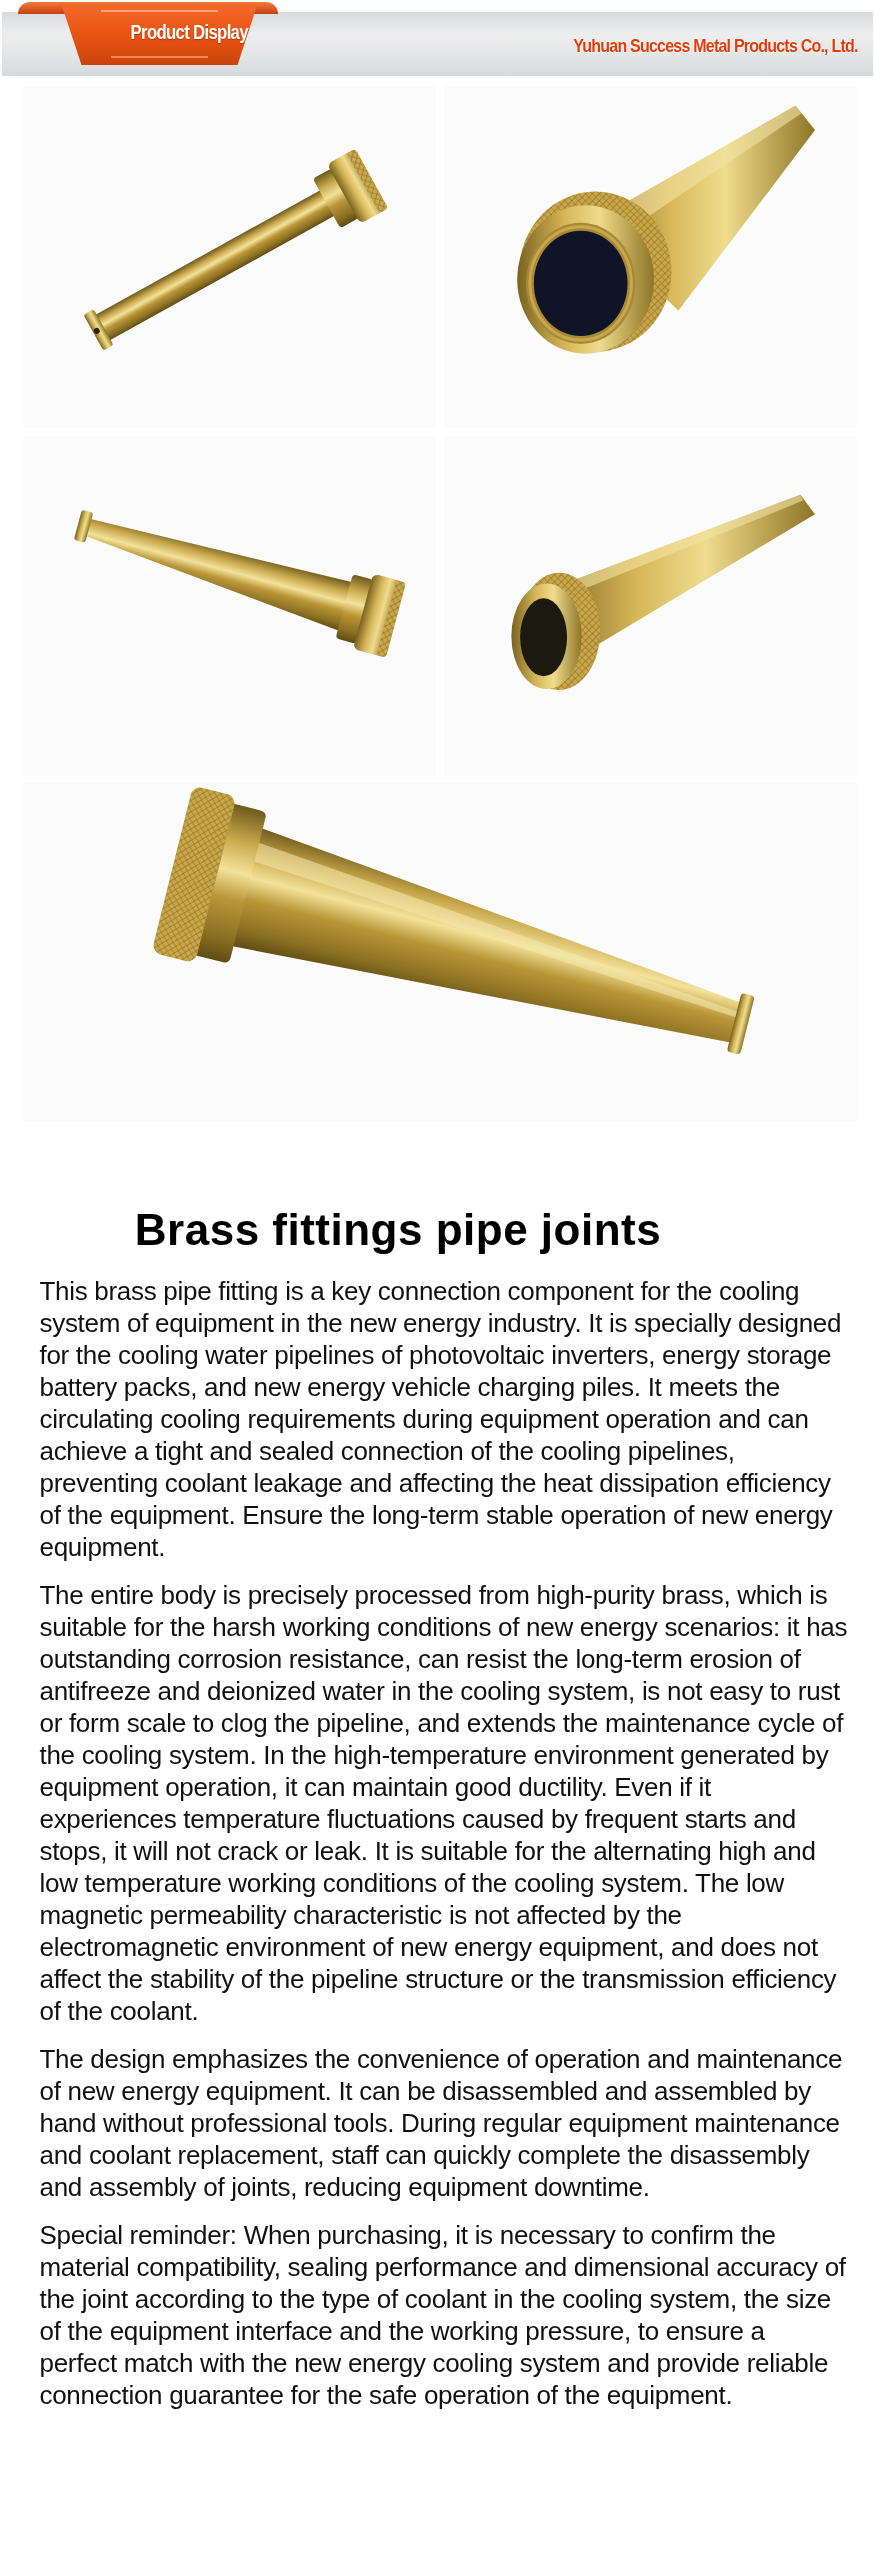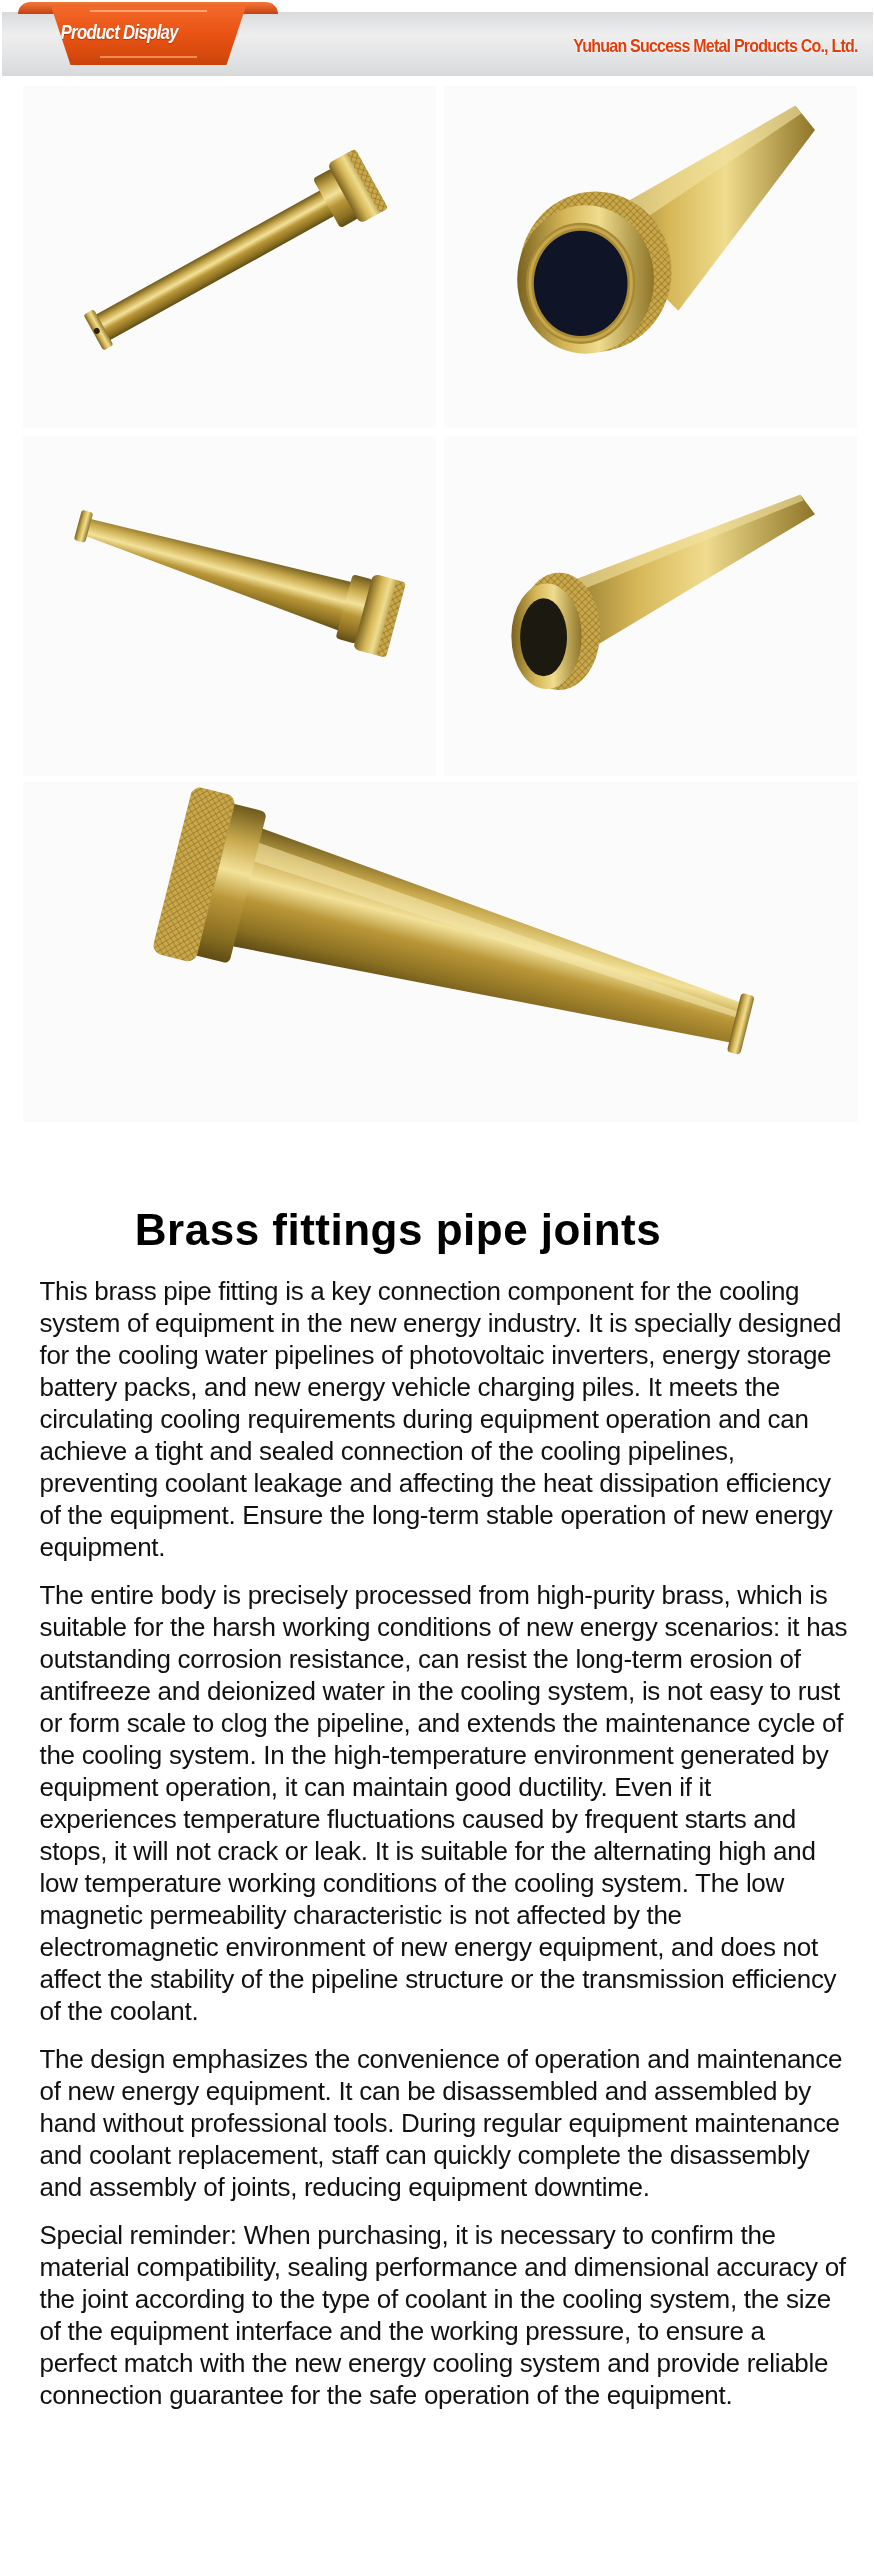--- a/index.html
+++ b/index.html
@@ -3,24 +3,24 @@
   <meta charset="utf-8">
   <style>
     html, body { margin: 0; padding: 0; background: #ffffff; }
     body { width: 875px; height: 2576px; position: relative; overflow: hidden; font-family: "Liberation Sans", sans-serif; }
 
     
     .banner { position: absolute; left: 2px; top: 11.7px; width: 871px; height: 64px;
       background: linear-gradient(to bottom, #d9dadb 0%, #eeeeef 35%, #e3e4e5 70%, #d8d9da 100%); }
     .ribbon-back { position: absolute; left: 17.6px; top: 2px; width: 260px; height: 11.7px;
       background: linear-gradient(to bottom, #f37a3a, #c64010); border-radius: 13.7px 13.7px 0 0; }
-    .ribbon { position: absolute; left: 51px; top: 5.9px; width: 195px; height: 59px;
+    .ribbon { position: absolute; left: 62px; top: 5.9px; width: 195px; height: 59px;
       background: linear-gradient(to bottom, #f3692a 0%, #ea5414 45%, #d84a0e 80%, #c9430c 100%);
       clip-path: polygon(0 0, 100% 0, 90% 100%, 10% 100%); border-radius: 0 0 13.7px 13.7px;
-      display: flex; align-items: center; justify-content: flex-start; font-style: italic; }
+      display: flex; align-items: center; justify-content: flex-end; }
     .ribbon .hl { position: absolute; left: 20%; right: 20%; top: 3.9px; height: 2px; background: rgba(255,190,150,0.7); }
     .ribbon .hl2 { position: absolute; left: 25%; right: 25%; bottom: 6.8px; height: 2px; background: rgba(255,170,120,0.7); }
     .ribbon-text { color: #ffffff; font-weight: bold; font-size: 19.5px; letter-spacing: -0.8px;
       transform: scaleX(0.86); text-shadow: 0 1px 1px rgba(120,30,0,0.5); margin-top: -5.9px; }
     .company { position: absolute; right: 17.6px; top: 35px; color: #e23d0b; font-weight: bold; font-size: 18.6px;
       letter-spacing: -0.9px; transform: scaleX(0.86); transform-origin: right center;
       text-shadow: 0 0 2px #fff, 0 0 2px #fff; }
 
     
     .tile { position: absolute; background: #fbfbfb; overflow: hidden; }

